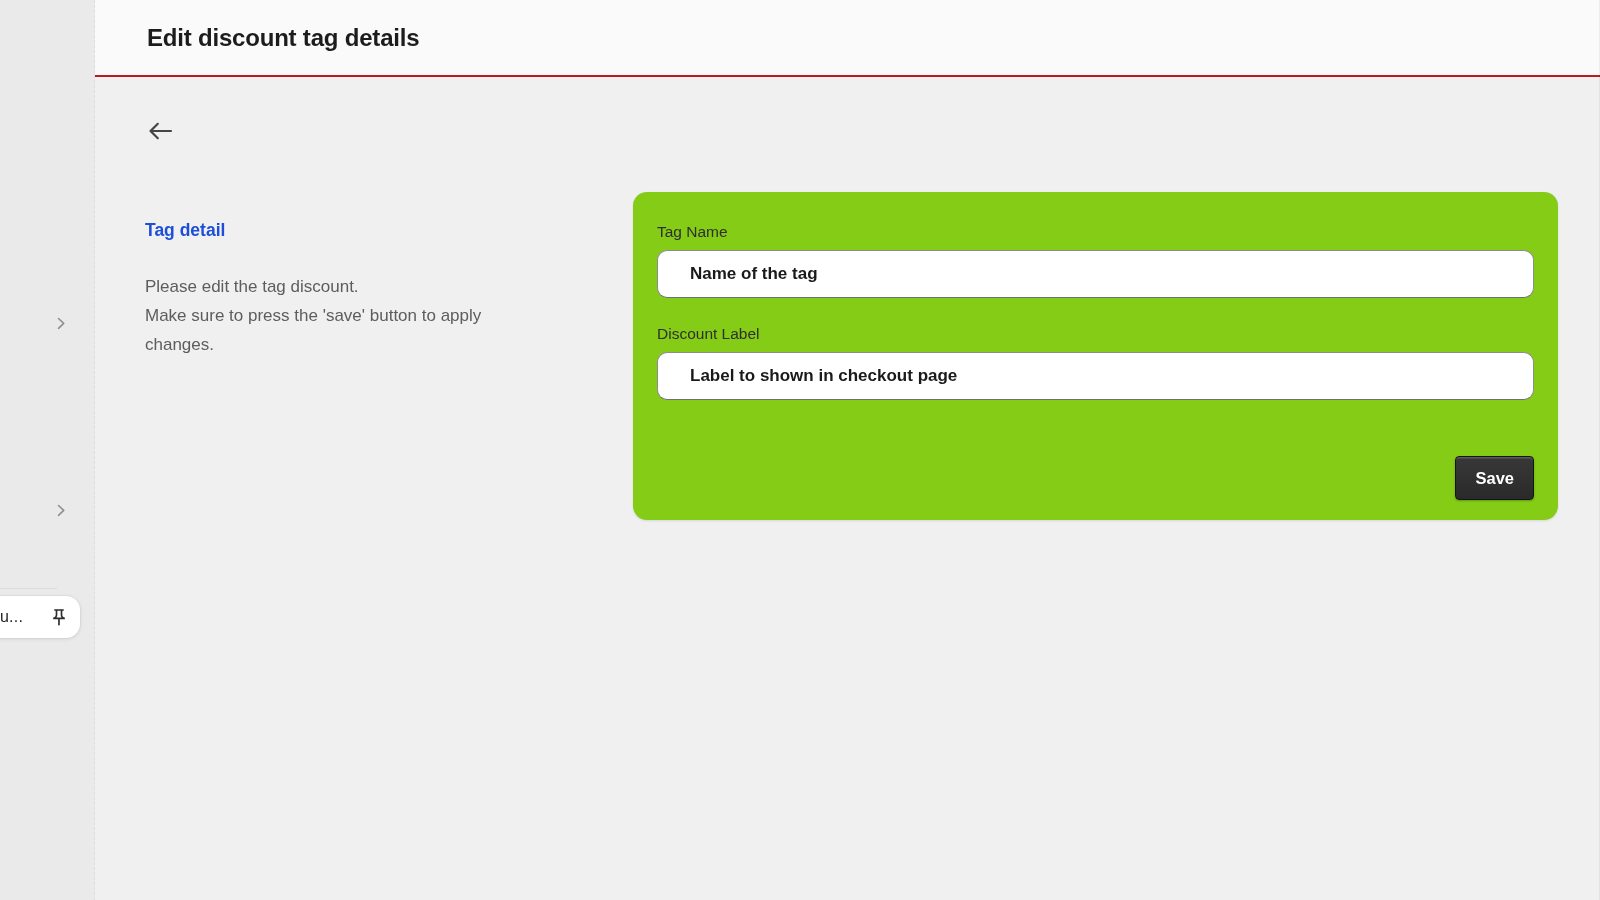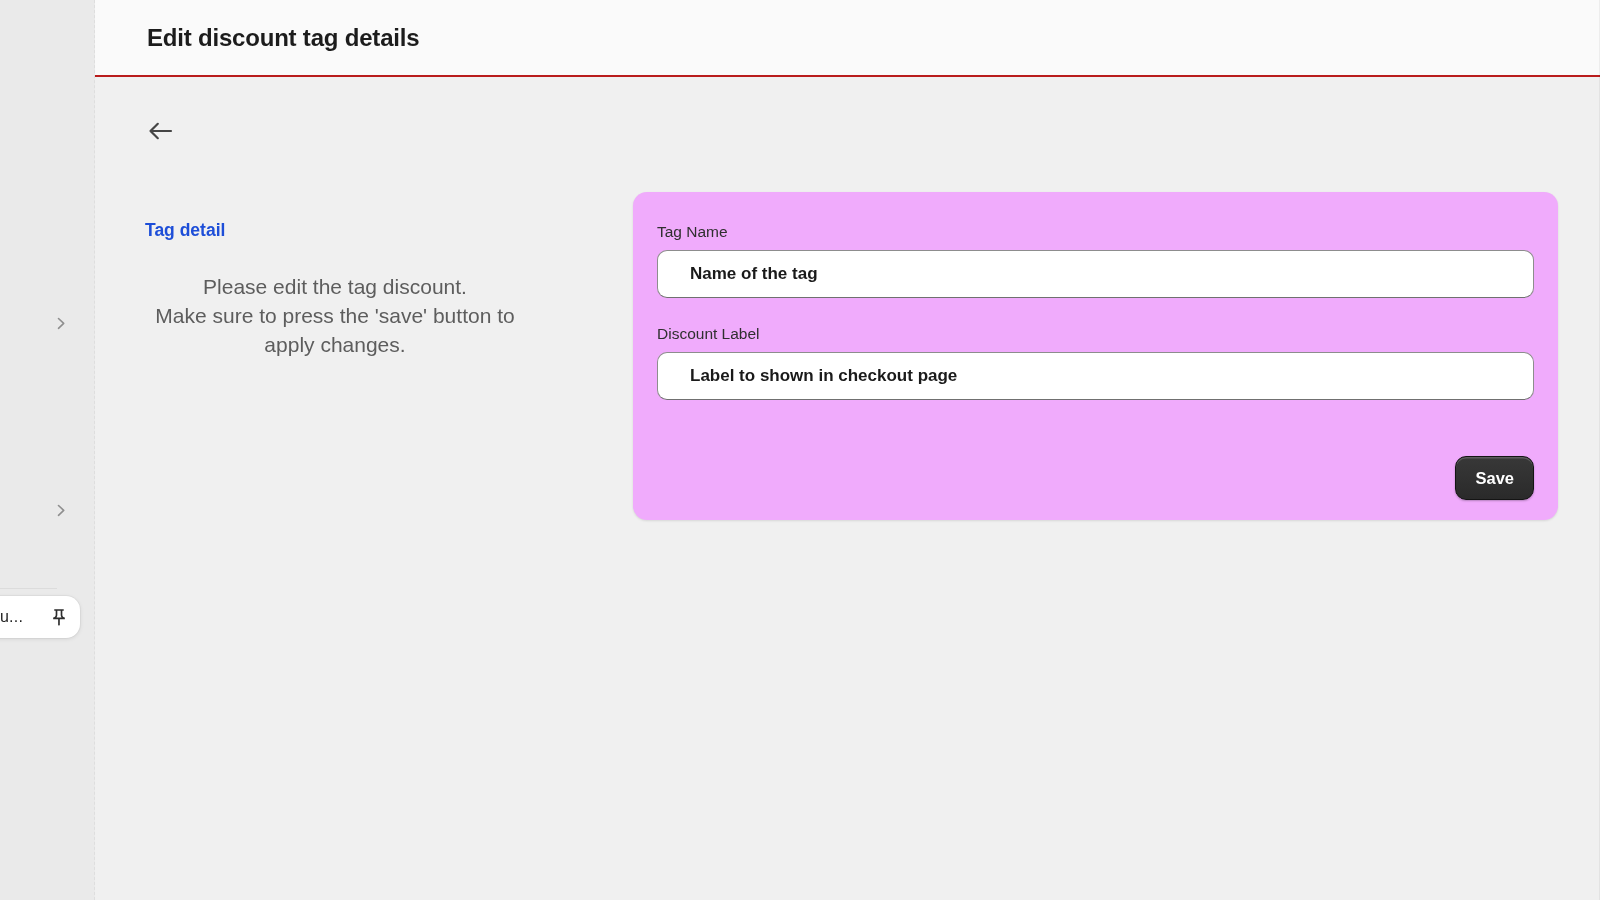--- a/index.html
+++ b/index.html
@@ -65,27 +65,27 @@
 
   .annot-left {
     position: absolute; left: 50px; top: 142px; width: 400px;
   }
   .section-heading {
     font-size: 17.5px; font-weight: 700; color: #1d4ed8;
     line-height: 20px; margin-bottom: 32px;
   }
   .section-desc { width: 380px; }
   .desc-line {
-    display: block; font-size: 21px; color: #5d5d5d; line-height: 29px; text-align: center;
+    display: block; font-size: 17px; color: #5d5d5d; line-height: 29px;
   }
 
   
   .card {
     position: absolute; left: 538px; top: 114px; width: 925px;
-    background: #f0abfc; border-radius: 14px;
+    background: #84cc16; border-radius: 14px;
     box-shadow: 0 1px 3px rgba(0,0,0,0.06), 0 1px 2px rgba(0,0,0,0.05);
     padding: 30px 24px 20px;
   }
   .field { margin-bottom: 26px; }
   .field:last-of-type { margin-bottom: 0; }
   .field-label {
     display: block; font-size: 15.5px; color: #2f2f2f;
     line-height: 20px; margin-bottom: 8px; font-weight: 400;
   }
   .field-input {
@@ -96,21 +96,21 @@
     font-family: "Liberation Sans", sans-serif;
     font-size: 17px; font-weight: 700; color: #1a1a1a;
     outline: none;
   }
   .card-actions {
     margin-top: 56px; display: flex; justify-content: flex-end;
   }
   .save-btn {
     height: 44px; min-width: 78px; padding: 0 19px;
     background: linear-gradient(#383838, #2a2a2a);
-    border: 1px solid #141414; border-radius: 11px;
+    border: 1px solid #141414; border-radius: 4px;
     box-shadow: inset 0 1.5px 0 rgba(255,255,255,0.18), 0 1px 2px rgba(0,0,0,0.25);
     color: #ffffff; font-family: "Liberation Sans", sans-serif;
     font-size: 16.5px; font-weight: 700; cursor: pointer;
   }
 
   
   .right-edge {
     position: absolute; right: 0; top: 0; width: 1px; height: 900px;
     background: rgba(0,0,0,0.05); z-index: 4;
   }

